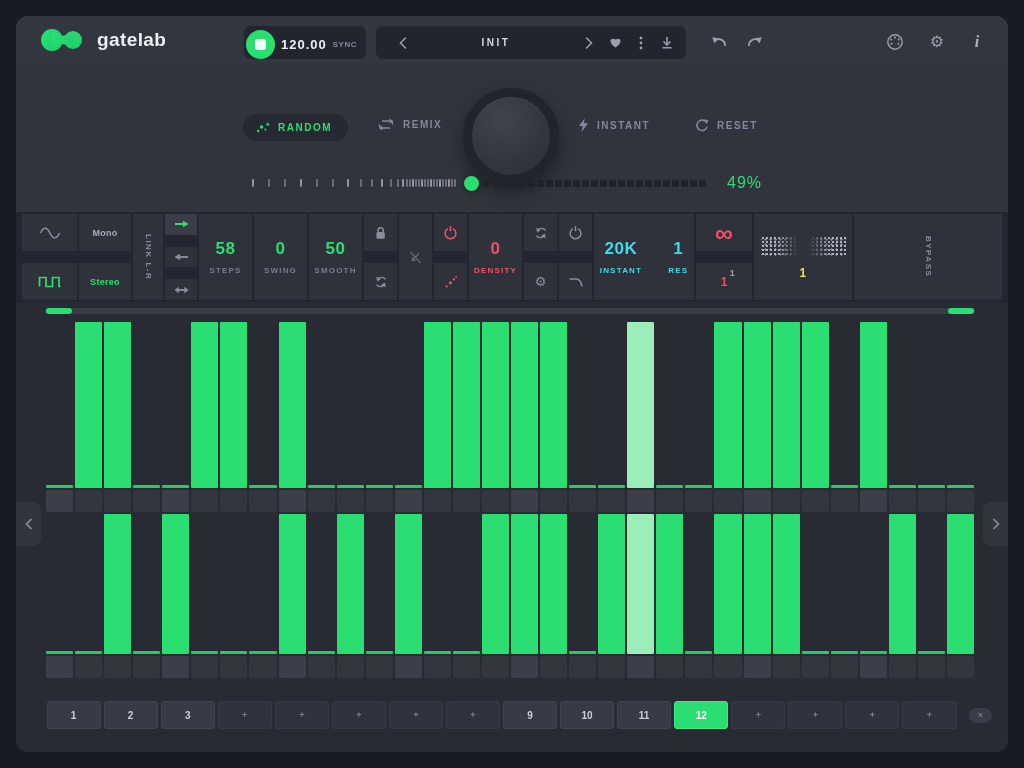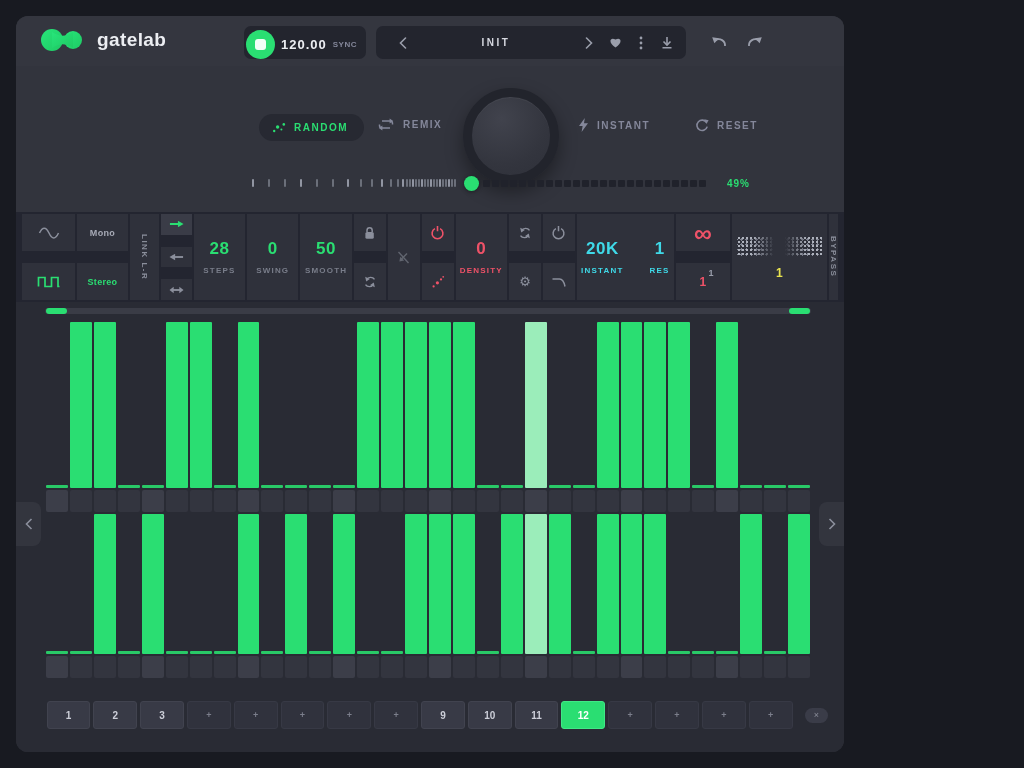--- a/index.html
+++ b/index.html
@@ -4,21 +4,21 @@
 <style>
   html,body{margin:0;padding:0;width:1024px;height:768px;overflow:hidden;background:#181a21;
             font-family:"Liberation Sans",sans-serif;-webkit-font-smoothing:antialiased;}
   *{box-sizing:border-box;}
   :root{
     --green:#2ade72; --green-dim:#29c967; --green-light:#9bedba;
     --pink:#ef5268; --cyan:#3fd9e8; --yellow:#e9e34f;
     --panel:#32343d; --panel2:#30323b; --gap:#232530; --cell:#2f313b;
     --seq:#292b34; --txt:#9499a6; --dim:#6e727e; --white:#eceef2;
   }
-  .panel{position:absolute;left:16px;top:16px;width:828px;height:736px;border-radius:12px;
+  .panel{position:absolute;left:16px;top:16px;width:992px;height:736px;border-radius:12px;
          background:var(--panel2);overflow:hidden;}
   svg{display:block;}
 
   
   .header{position:relative;height:50px;background:#34363f;}
   .brand{position:absolute;left:24px;top:9px;display:flex;align-items:center;gap:11px;}
   .brand-name{color:var(--white);font-size:19px;font-weight:700;letter-spacing:.4px;}
   .transport{position:absolute;left:228px;top:10px;height:33px;width:122px;background:#23252e;
              border-radius:7px;display:flex;align-items:center;padding:4px 9px 0 2px;}
   .stop-btn{width:29px;height:29px;border-radius:50%;background:var(--green);display:flex;
@@ -31,37 +31,37 @@
   .preset-prev{margin-left:14px;}
   .preset-name{flex:1;text-align:center;color:#d6d8e0;font-size:10px;font-weight:700;letter-spacing:2.5px;}
   .icon-btn{display:flex;align-items:center;justify-content:center;width:26px;height:26px;cursor:pointer;}
   .hdr-abs{position:absolute;top:13px;}
   .gear-glyph{font-size:16px;color:#9a9eab;line-height:1;}
   .info-glyph{font-family:"Liberation Serif",serif;font-style:italic;font-weight:700;
               font-size:16px;color:#aeb2bd;}
 
   
   .random-zone{position:relative;height:146px;background:var(--panel);}
-  .rand-btn{position:absolute;left:243px;top:48px;height:27px;border-radius:14px;background:#272932;
+  .rand-btn{position:absolute;left:227px;top:48px;height:27px;border-radius:14px;background:#272932;
             display:flex;align-items:center;gap:8px;padding:0 16px 0 13px;}
   .rand-label{color:var(--green);font-size:10px;font-weight:700;letter-spacing:1.5px;}
   .flat-btn{position:absolute;top:52px;display:flex;align-items:center;gap:8px;}
   .flat-label{color:#84879a;font-size:10px;font-weight:700;letter-spacing:1.5px;}
   .knob{position:absolute;left:447px;top:22px;width:96px;height:96px;border-radius:50%;
         border:9px solid #22242c;
         background:radial-gradient(circle at 38% 28%,#41434d,#33353e 62%,#2e3039);
         box-shadow:0 8px 18px rgba(0,0,0,.38), inset 0 1px 1px rgba(255,255,255,.05);}
   .amount-slider{position:absolute;left:236px;top:108px;height:18px;display:flex;align-items:center;}
   .ticks{position:relative;width:208px;height:12px;}
   .ticks i{position:absolute;top:2px;width:2px;height:8px;background:#9ba0ad;border-radius:1px;}
   .handle{width:15px;height:15px;border-radius:50%;background:var(--green);margin:0 4px;
           box-shadow:0 1px 4px rgba(0,0,0,.4);}
   .dashes{display:flex;align-items:center;width:224px;overflow:hidden;}
   .dashes span{flex:0 0 auto;width:7px;height:7px;background:#20222b;border-radius:1px;margin-right:2px;}
-  .pct{margin-left:20px;color:var(--green);font-size:10px;font-weight:700;letter-spacing:1px;}
+  .pct{margin-left:20px;color:var(--green);font-size:16px;font-weight:400;letter-spacing:1px;}
 
   
   .toolbar{height:90px;background:var(--gap);display:flex;gap:2px;padding:2px 6px;}
   .tcell{background:var(--cell);display:flex;flex-direction:column;align-items:center;justify-content:center;}
   .tcol{display:flex;flex-direction:column;gap:12px;background:transparent;padding:0;}
   .tcol>.sub{background:var(--cell);flex:1;display:flex;align-items:center;justify-content:center;}
   .sub.sel{background:#3a3c47;}
   .val{font-size:17px;font-weight:700;letter-spacing:.5px;line-height:1;}
   .lab{font-size:8px;font-weight:700;letter-spacing:1.2px;margin-top:9px;color:#797d8a;}
   .g{color:var(--green);} .p{color:var(--pink);} .c{color:var(--cyan);} .y{color:var(--yellow);}
@@ -349,21 +349,21 @@
       <div class="sub">
         <svg width="15" height="8" viewBox="0 0 16 8">
           <line x1="4" y1="4" x2="12" y2="4" stroke="#8b8f9c" stroke-width="2"></line>
           <path d="M5 0.5 L0.5 4 L5 7.5 Z" fill="#8b8f9c"></path>
             <path d="M11 0.5 L15.5 4 L11 7.5 Z" fill="#8b8f9c"></path>
         </svg>
       </div>
     </div>
 
     <div class="tcell" style="width:53px">
-      <span class="val g">28</span>
+      <span class="val g">58</span>
       <span class="lab">STEPS</span>
     </div>
     <div class="tcell" style="width:53px">
       <span class="val g">0</span>
       <span class="lab">SWING</span>
     </div>
     <div class="tcell" style="width:53px">
       <span class="val g">50</span>
       <span class="lab">SMOOTH</span>
     </div>

